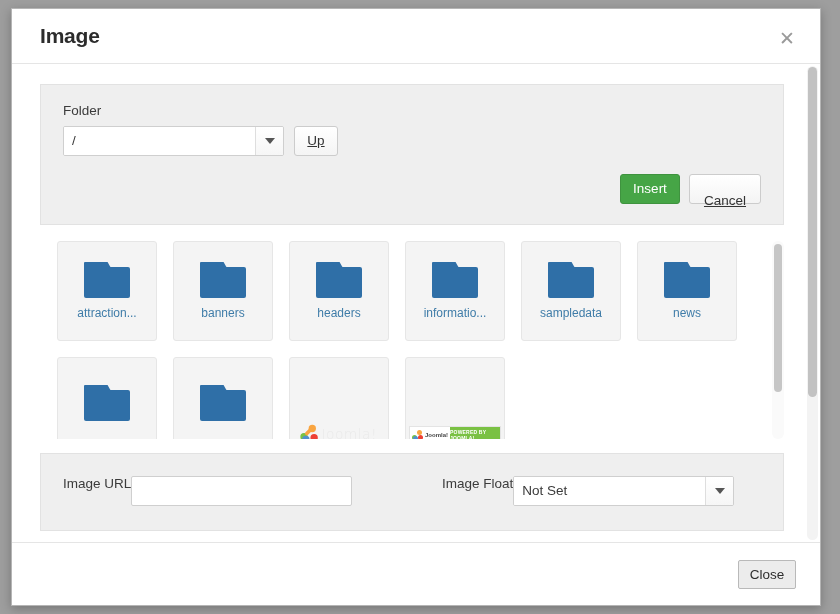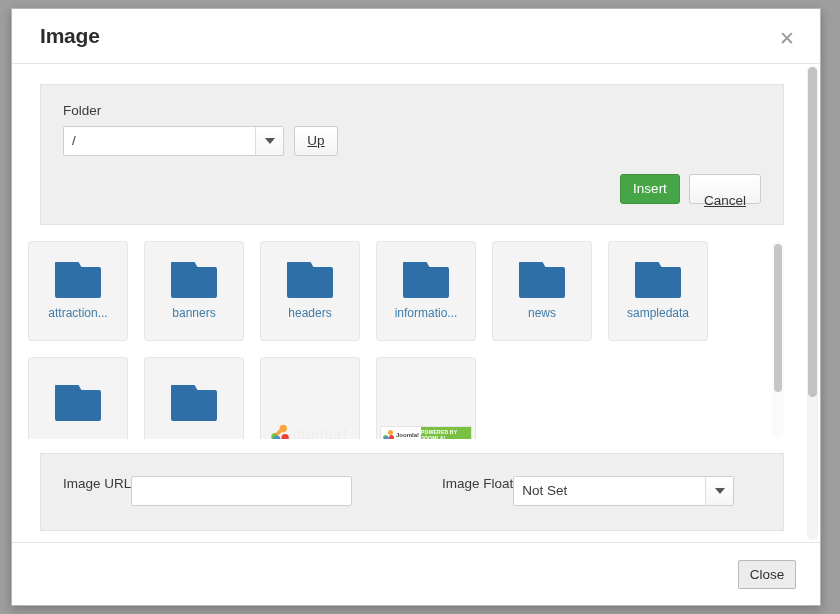--- a/index.html
+++ b/index.html
@@ -203,21 +203,21 @@
     border: 1px solid #3f933f;
     color: #ffffff;
     width: 60px; padding: 0;
     margin-right: 9px;
   }
   .btn-cancel { width: 72px; padding: 12px; }
 
   
   .thumbs-region {
     position: relative;
-    margin: 16px 22px 0 16px;
+    margin: 16px 22px 0 45px;
     height: 198px;
     overflow: hidden;
   }
   .thumbs-grid {
     display: flex;
     flex-wrap: wrap;
     gap: 16px;
     width: 728px;
   }
   .thumb-cell {
@@ -479,30 +479,30 @@
                 </div>
               <div class="thumb-label">informatio...</div>
             </div>
 
             <div class="thumb-cell">
               <div class="folder-glyph">
                   <span class="tab"></span>
                   <span class="notch"></span>
                   <span class="body"></span>
                 </div>
+              <div class="thumb-label">sampledata</div>
+            </div>
+
+            <div class="thumb-cell">
+              <div class="folder-glyph">
+                  <span class="tab"></span>
+                  <span class="notch"></span>
+                  <span class="body"></span>
+                </div>
               <div class="thumb-label">news</div>
-            </div>
-
-            <div class="thumb-cell">
-              <div class="folder-glyph">
-                  <span class="tab"></span>
-                  <span class="notch"></span>
-                  <span class="body"></span>
-                </div>
-              <div class="thumb-label">sampledata</div>
             </div>
 
             <div class="thumb-cell">
               <div class="folder-glyph">
                   <span class="tab"></span>
                   <span class="notch"></span>
                   <span class="body"></span>
                 </div>
               <div class="thumb-label"></div>
             </div>

